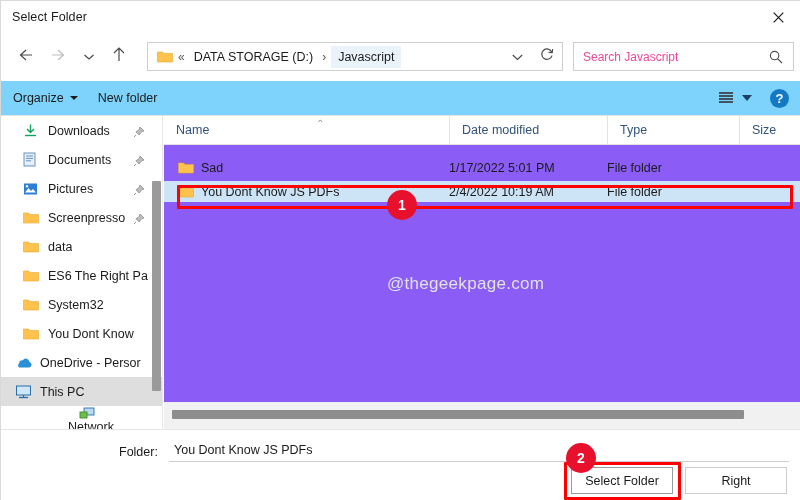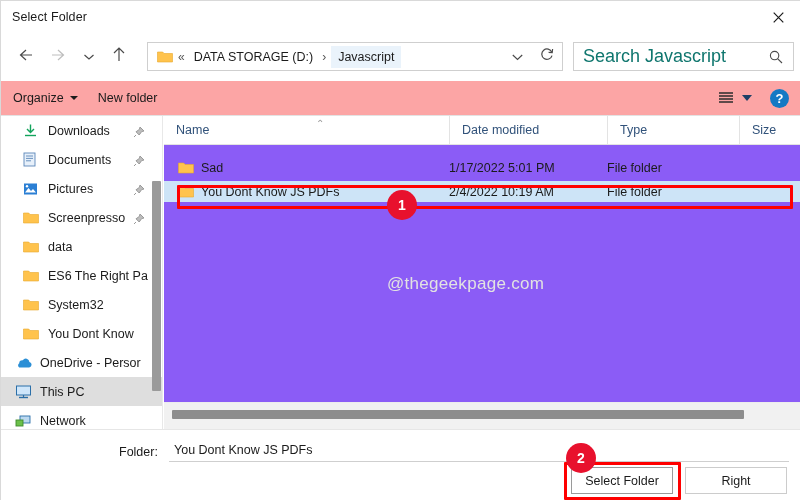--- a/index.html
+++ b/index.html
@@ -75,30 +75,30 @@
     cursor: pointer; flex:none;
   }
 
   .searchbox {
     position: absolute; left: 572px; top: 41px;
     width: 221px; height: 29px;
     border: 1px solid #cfcfcf; background:#fff;
     display: flex; align-items: center;
   }
   .searchbox .ph {
-    font-size: 18px; color: #0f766e; padding-left: 9px; flex: 1 1 auto;
+    font-size: 12px; color: #ec4899; padding-left: 9px; flex: 1 1 auto;
     white-space: nowrap; overflow: hidden;
   }
   .searchbox .mag { padding-right: 10px; display:flex; flex:none; }
 
   
   .cmdbar {
     position: absolute; left: 0; top: 80px;
     width: 800px; height: 35px;
-    background: #fca5a5;
+    background: #7dd3fc;
     border-bottom: 1px solid #e3e3e3;
     display: flex; align-items: center;
   }
   .cmd-item {
     font-size: 12.5px; color: #1b1b1b;
     padding: 0 10px; height: 35px;
     display:flex; align-items:center; cursor:pointer;
   }
   .cmd-item.organize { padding-left: 12px; }
   .caret-dn {
@@ -483,21 +483,21 @@
         <span class="s-ico">
           <svg width="17" height="14" viewBox="0 0 17 14">
               <rect x="1.5" y="1" width="14" height="9" fill="#cfe6fa" stroke="#2b6fa8" stroke-width="1"></rect>
               <path d="M4 12.5 H13" stroke="#2b6fa8" stroke-width="1.4"></path>
               <path d="M8.5 10 V12.5" stroke="#2b6fa8" stroke-width="1.2"></path>
             </svg>
         </span>
         <span class="s-lbl">This PC</span>
       </div>
 
-      <div class="side-item" style="padding-left:14px;">
+      <div class="side-item" style="padding-left:14px;flex-direction:column;">
         <span class="s-ico">
           <svg width="17" height="14" viewBox="0 0 17 14">
               <rect x="5" y="2" width="10" height="7" fill="#bcd9f0" stroke="#2b6fa8" stroke-width="0.9"></rect>
               <rect x="1" y="6" width="7" height="6" fill="#6cc04a" stroke="#3f8b2d" stroke-width="0.9"></rect>
             </svg>
         </span>
         <span class="s-lbl">Network</span>
       </div>
 
       <div class="side-scroll"></div>

